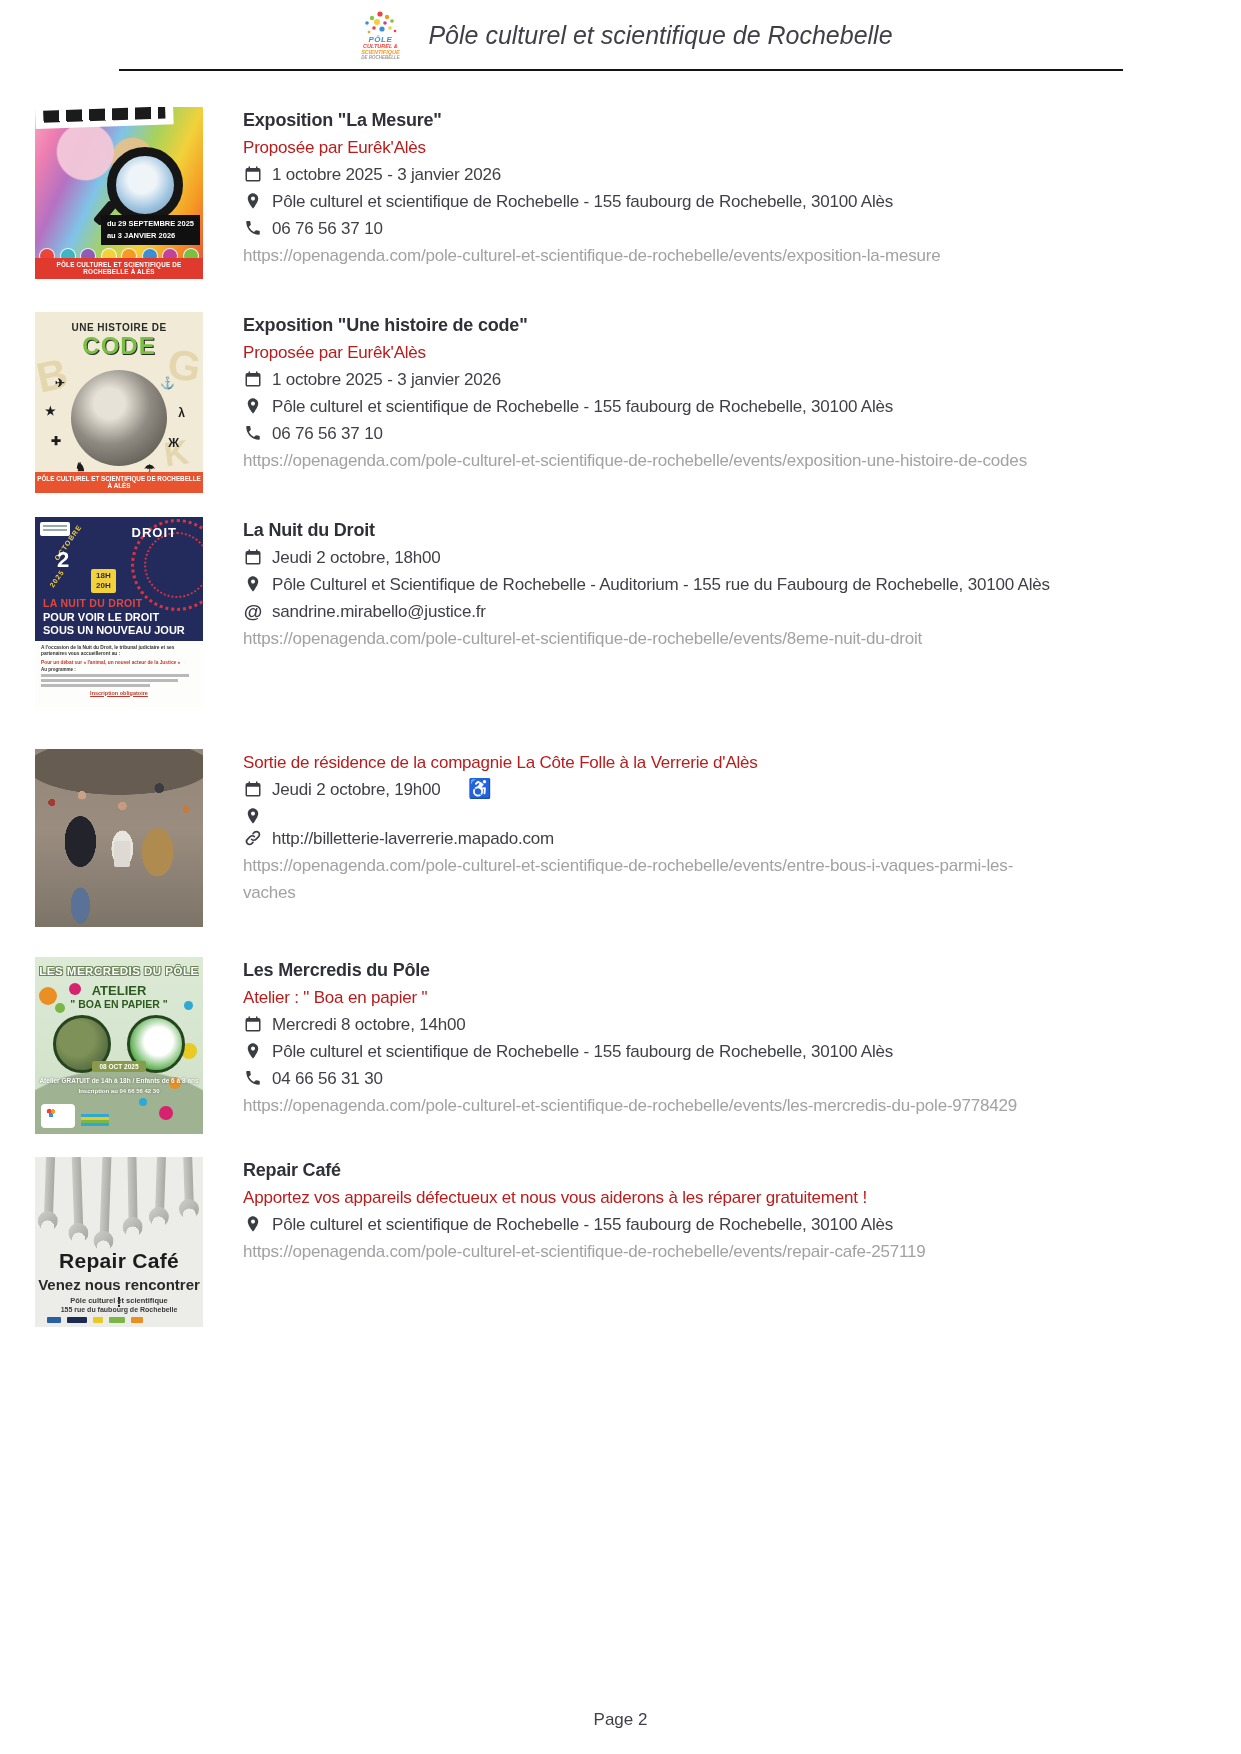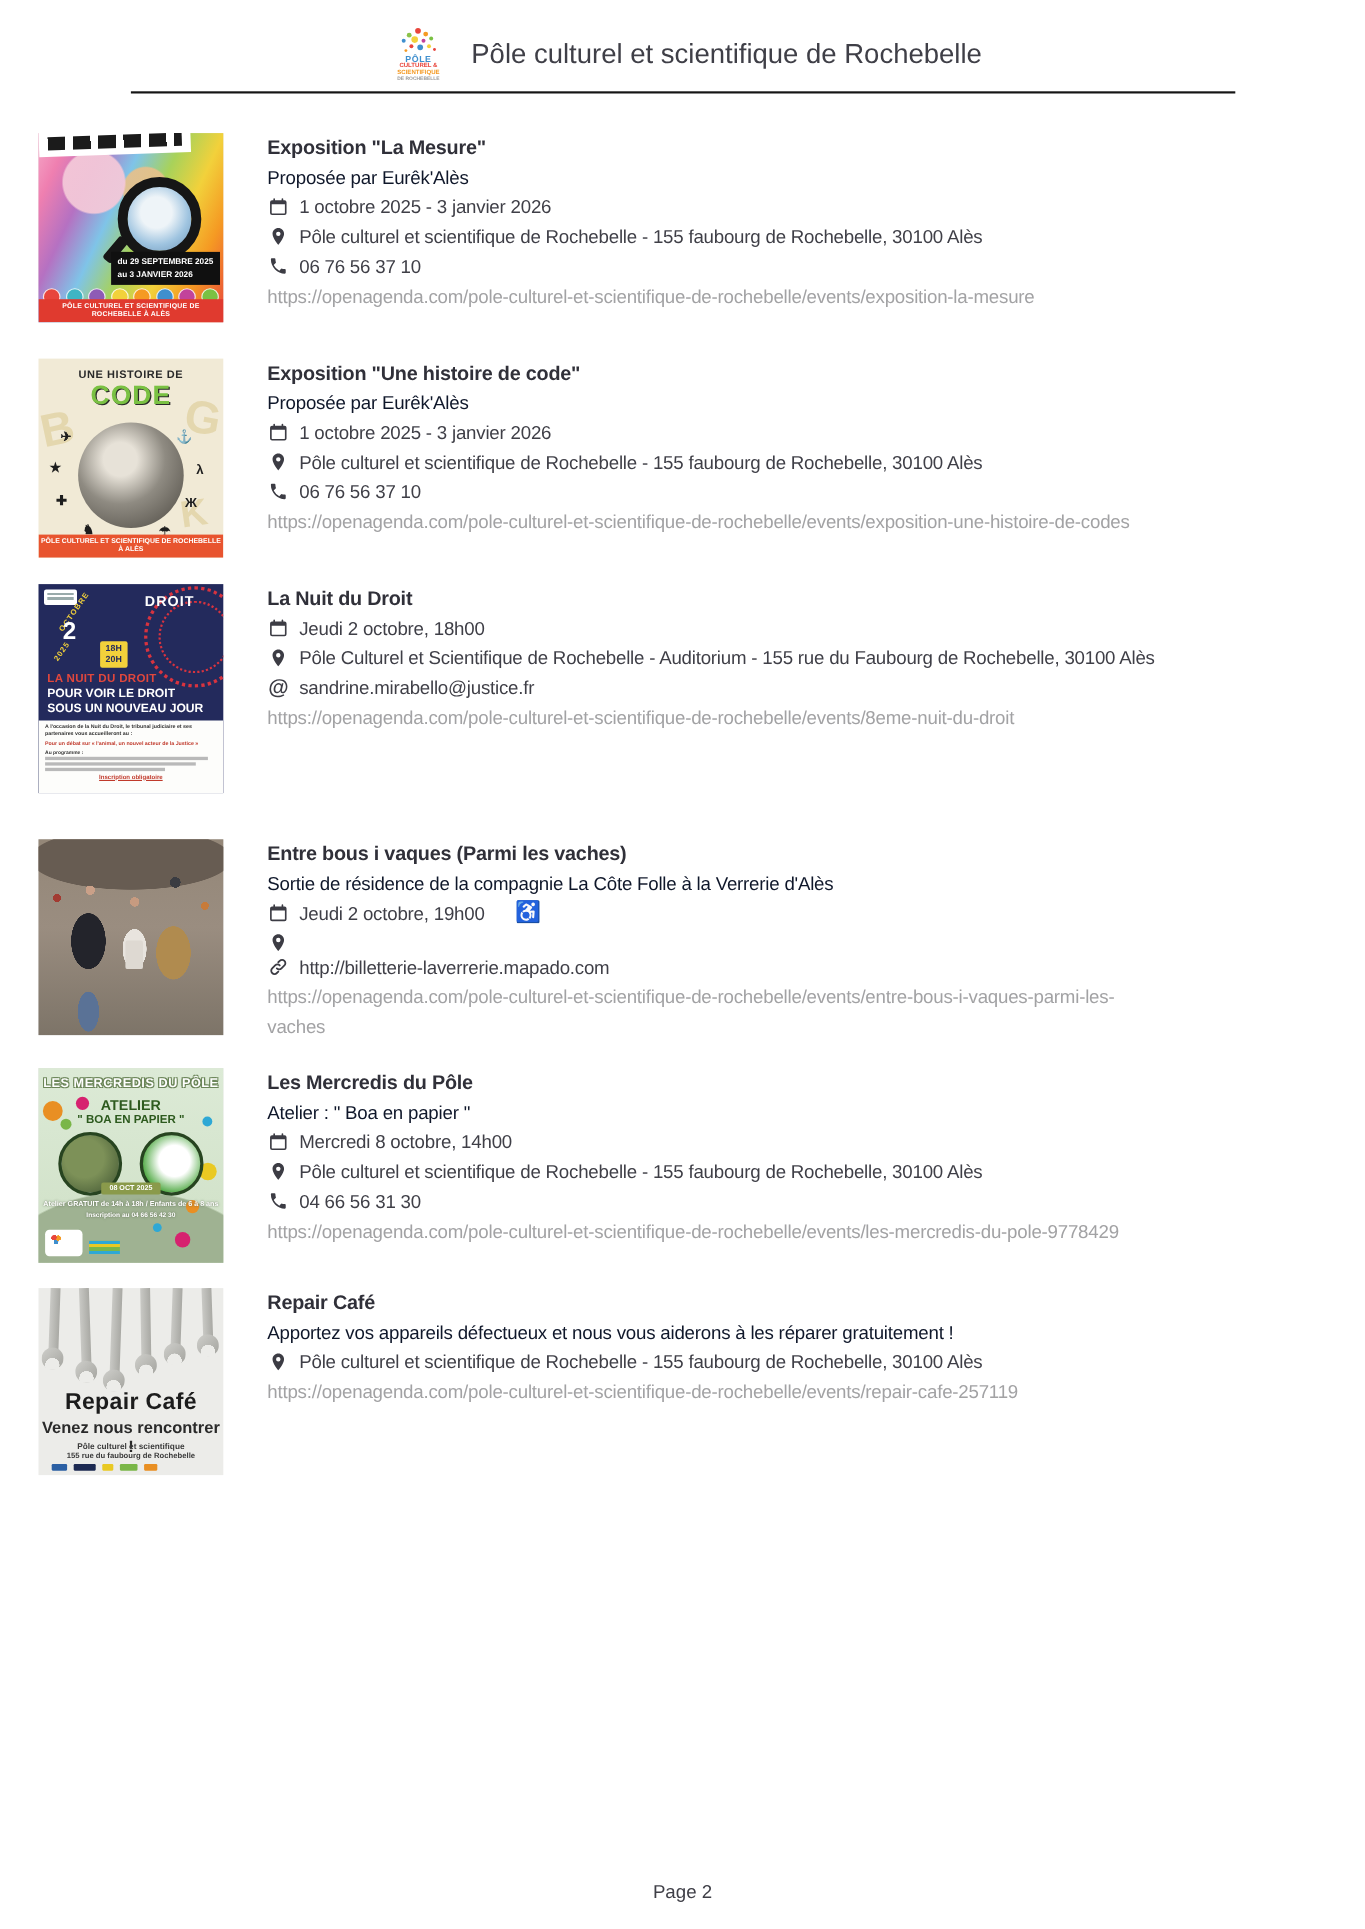--- a/index.html
+++ b/index.html
@@ -2,36 +2,36 @@
 <html><head>
 <meta charset="utf-8">
 <style>
   html,body{margin:0;padding:0;}
   body{
     width:1241px;height:1754px;background:#ffffff;position:relative;overflow:hidden;
     font-family:"Liberation Sans",sans-serif;color:#3f3f47;
     -webkit-font-smoothing:antialiased;
   }
   
-  .header{width:1004px;margin:0 auto;padding-top:24px;border-bottom:2px solid #151515;}
+  .header{width:1004px;margin:0 auto;padding-top:10px;border-bottom:2px solid #151515;font-style:italic;}
   .header-inner{display:flex;align-items:center;justify-content:center;gap:16px;padding-bottom:8px;}
   .logo{width:64px;display:flex;flex-direction:column;align-items:center;line-height:1.05;}
   .logo-txt1{font-size:8px;font-weight:700;color:#3f8fce;letter-spacing:.5px;}
   .logo-txt2{font-size:5.5px;font-weight:700;color:#e8453c;}
   .logo-txt3{font-size:5.5px;font-weight:700;color:#f59a23;}
   .logo-txt4{font-size:4.5px;font-weight:700;color:#9a9a9a;}
   .app-title{font-size:25px;color:#3f3f47;}
   
   .events{padding:36px 110px 0 35px;}
   .event{display:flex;gap:40px;align-items:flex-start;}
   .e1{min-height:205px}.e2{min-height:205px}.e3{min-height:232px}
   .e4{min-height:208px}.e5{min-height:200px}.e6{min-height:170px}
   .event-body{width:812px;font-size:17px;line-height:27px;letter-spacing:-.2px;}
   .event-title{font-size:18px;font-weight:700;color:#303039;margin:0 0 1px 0;line-height:26px;}
-  .event-sub{margin:0;color:#0f172a;}
+  .event-sub{margin:0;color:#b91c1c;}
   .meta{display:flex;align-items:flex-start;}
   .micon{width:20px;flex:0 0 20px;margin-right:9px;display:flex;justify-content:center;color:#3c3c44;padding-top:4px;}
   .micon svg{display:block;}
   .at-glyph{font-weight:700;font-size:19px;line-height:25px;padding-top:1px;}
   .wheel{font-size:19px;margin-left:28px;line-height:26px;color:#2b2b32;}
   .event-url{color:#a2a2a4;max-width:790px;overflow-wrap:break-word;}
   
   .thumb{width:168px;flex:0 0 168px;position:relative;overflow:hidden;background:#ddd;}
   
   .t1{height:172px;background-image:
@@ -317,21 +317,20 @@
       </div>
       <div class="event-url">https://openagenda.com/pole-culturel-et-scientifique-de-rochebelle/events/8eme-nuit-du-droit</div>
     </div>
   </div>
 
   <div class="event e4">
     <div class="thumb t4">
       <div class="t4-chair"></div>
     </div>
     <div class="event-body">
-      <p class="event-title">Entre bous i vaques (Parmi les vaches)</p>
       <p class="event-sub">Sortie de résidence de la compagnie La Côte Folle à la Verrerie d'Alès</p>
       <div class="meta">
         <span class="micon">
             <svg viewBox="0 0 24 24" width="18" height="18">
               <path fill="currentColor" d="M7 1.5c.6 0 1 .4 1 1V4h8V2.5a1 1 0 0 1 2 0V4h1.5A2.5 2.5 0 0 1 22 6.5v13a2.5 2.5 0 0 1-2.5 2.5h-15A2.5 2.5 0 0 1 2 19.5v-13A2.5 2.5 0 0 1 4.5 4H6V2.5c0-.6.4-1 1-1zM20 9H4v10.5c0 .3.2.5.5.5h15c.3 0 .5-.2.5-.5V9z"></path>
             </svg>
           </span>
         <span>Jeudi 2 octobre, 19h00</span>
         <span class="wheel">♿</span>
       </div>

